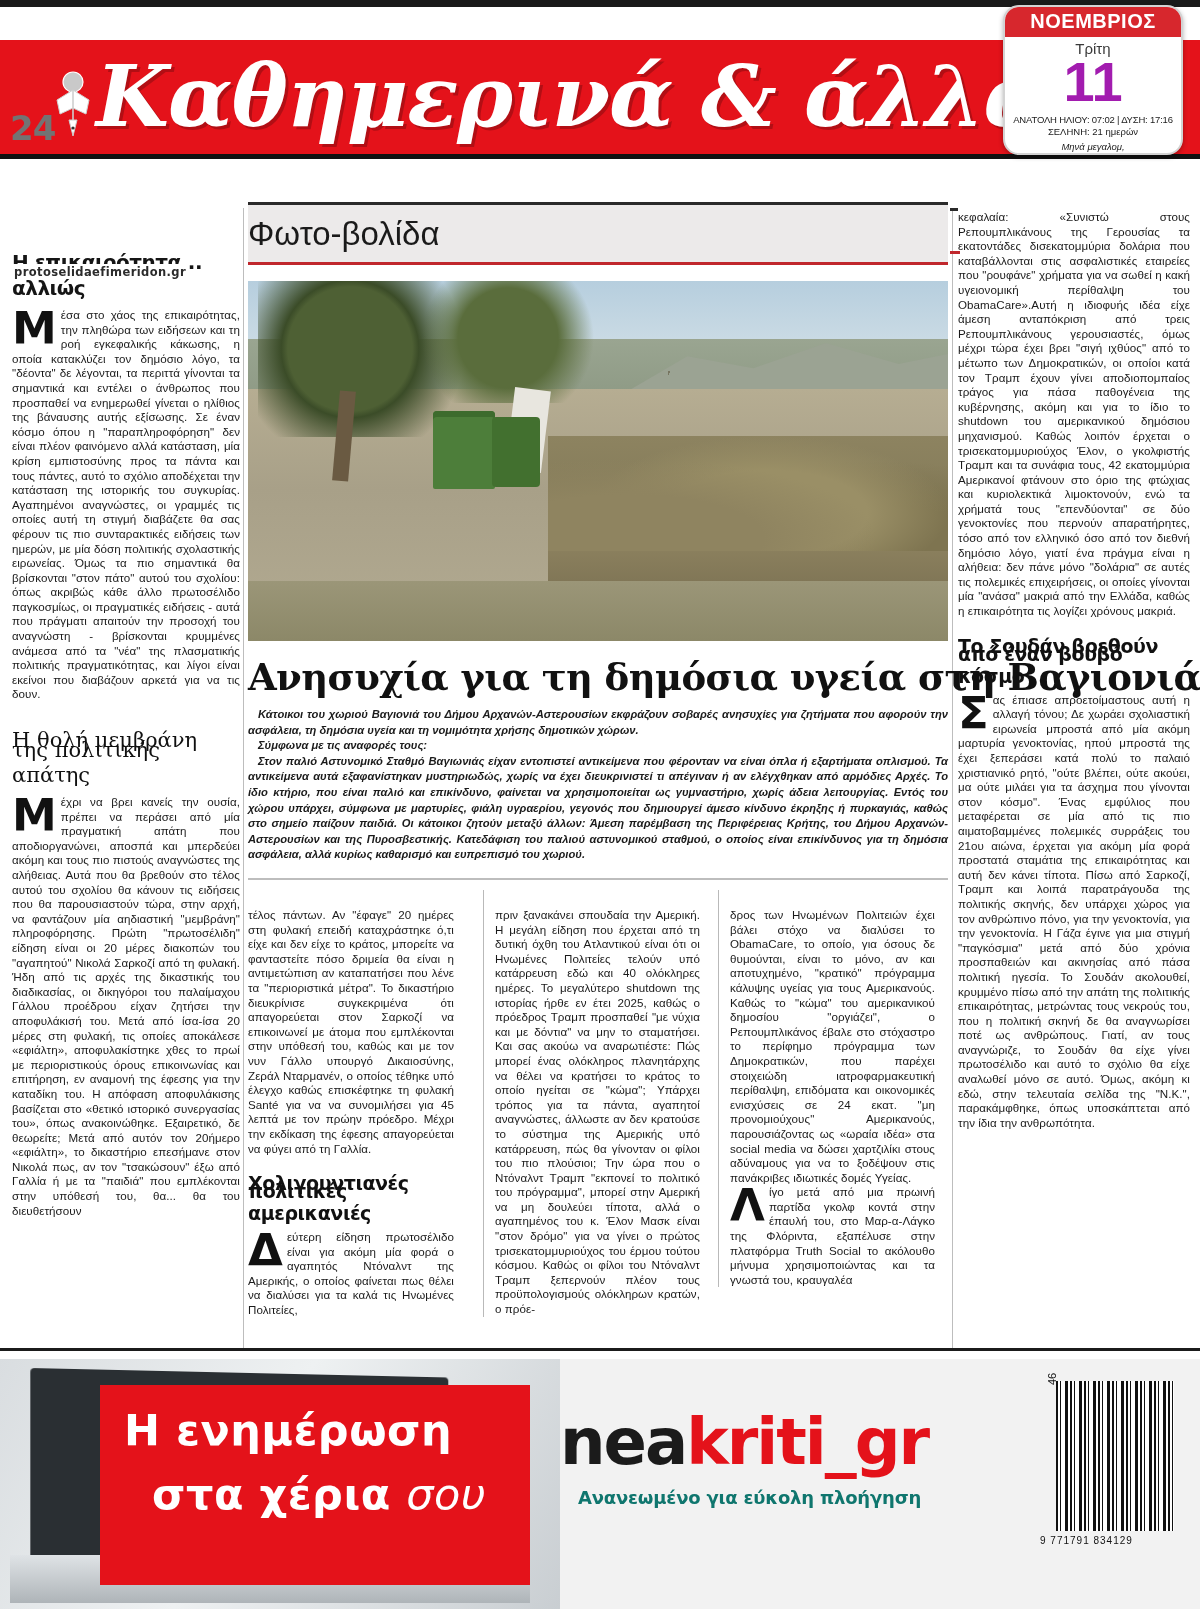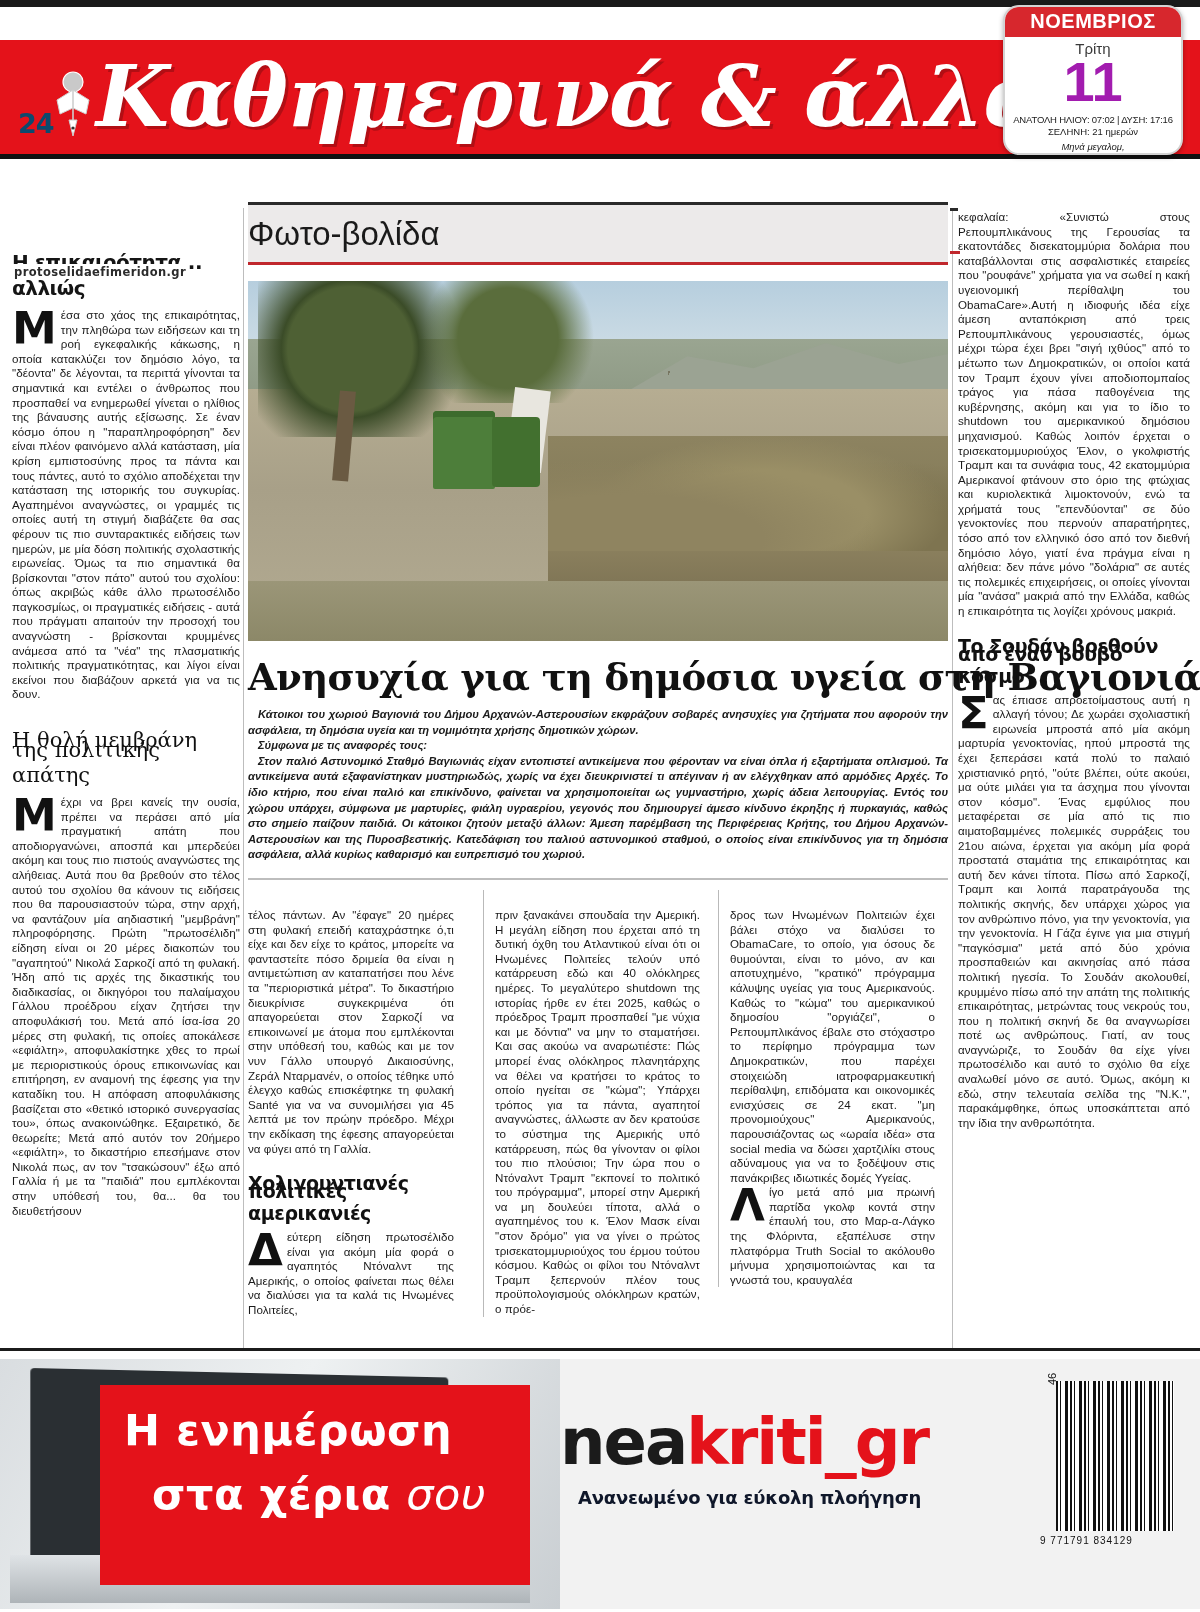--- a/index.html
+++ b/index.html
@@ -18,23 +18,23 @@
   }
   .mast-topline { position:absolute; left:0; top:0; width:1200px; height:7px; background:#1a1a1a; }
   .mast-redbar {
     position:absolute; left:0; top:40px; width:1200px; height:114px;
     background:#e4121a;
   }
   .mast-blackrule { position:absolute; left:0; top:154px; width:1200px; height:5px; background:#111; }
   .mast-whitegap { position:absolute; left:0; top:159px; width:1200px; height:19px; background:#fff; }
 
   .pagenum {
-    position:absolute; left:18px; top:108px;
+    position:absolute; left:10px; top:108px;
     font-family:"DejaVu Sans", sans-serif;
-    font-weight:bold; font-size:27px; color:#0c4a6e;
+    font-weight:bold; font-size:34px; color:#737373;
     letter-spacing:-1px;
   }
   .mast-penlogo {
     position:absolute; left:52px; top:70px; width:42px; height:66px;
   }
   .mast-title {
     position:absolute; left:96px; top:49px;
     font-family:"DejaVu Serif", serif;
     font-style:italic; font-weight:bold;
     font-size:84px; line-height:96px; color:#ffffff;
@@ -279,21 +279,21 @@
   .ad-slogan2 .light { font-weight:normal; font-style:italic; }
   .ad-brand {
     position:absolute; left:560px; top:46px; width:420px;
     font-family:"DejaVu Sans", sans-serif; font-weight:bold;
     font-size:64px; color:#1b1b1b; letter-spacing:-2px;
   }
   .ad-brand .red { color:#e4121a; }
   .ad-tag {
     position:absolute; left:578px; top:128px; width:420px;
     font-family:"DejaVu Sans", sans-serif; font-weight:bold;
-    font-size:18px; color:#0f172a; letter-spacing:-0.2px;
+    font-size:18px; color:#0f766e; letter-spacing:-0.2px;
   }
   .barcode {
     position:absolute; left:1056px; top:22px; width:118px; height:150px;
     background:
       repeating-linear-gradient(90deg,#111 0 2px,#fff 2px 4px,#111 4px 5px,#fff 5px 9px,#111 9px 12px,#fff 12px 14px);
   }
   .barcode-num {
     position:absolute; left:1040px; top:176px; width:150px;
     font-family:"Liberation Sans", sans-serif; font-size:10px; color:#111;
     letter-spacing:1px;

